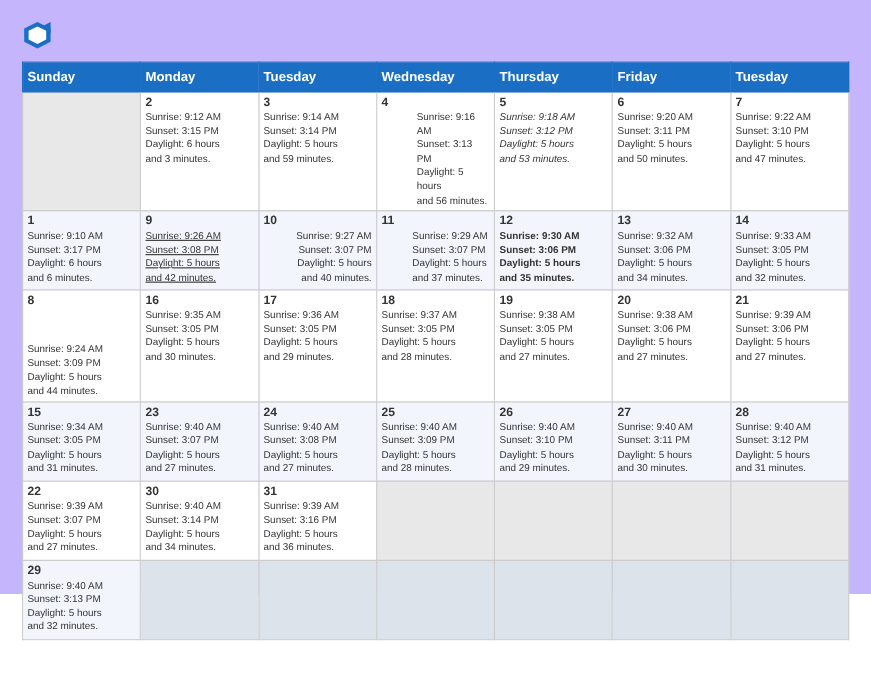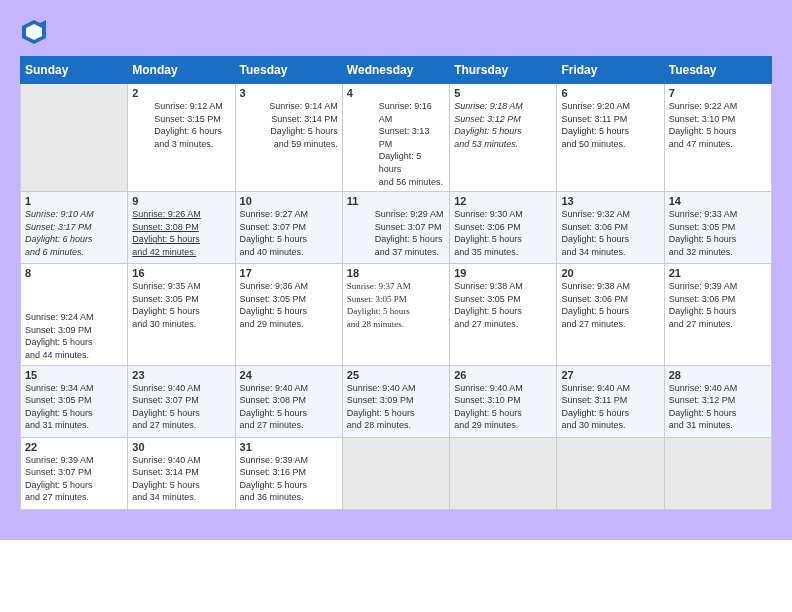--- a/index.html
+++ b/index.html
@@ -127,28 +127,28 @@
           <th>Thursday</th>
           <th>Friday</th>
           <th>Tuesday</th>
         </tr>
     </thead>
     <tbody id="calendar-body">
     <tr>
           <td class="empty-cell"></td>
           <td>
             <div class="day-number">2</div>
-            <div class="day-info" style="white-space: pre-line; margin-left: 22px;">Sunrise: 9:12 AM
+            <div class="day-info" style="white-space: pre-line;">Sunrise: 9:12 AM
 Sunset: 3:15 PM
 Daylight: 6 hours
 and 3 minutes.</div>
           </td>
           <td>
             <div class="day-number">3</div>
-            <div class="day-info" style="white-space: pre-line; text-align: right;">Sunrise: 9:14 AM
+            <div class="day-info" style="white-space: pre-line;">Sunrise: 9:14 AM
 Sunset: 3:14 PM
 Daylight: 5 hours
 and 59 minutes.</div>
           </td>
           <td>
             <div class="day-number">4</div>
             <div class="day-info" style="white-space: pre-line; margin-left: 32px;">Sunrise: 9:16 AM
 Sunset: 3:13 PM
 Daylight: 5 hours
 and 56 minutes.</div>
@@ -171,49 +171,49 @@
             <div class="day-number">7</div>
             <div class="day-info" style="white-space: pre-line;">Sunrise: 9:22 AM
 Sunset: 3:10 PM
 Daylight: 5 hours
 and 47 minutes.</div>
           </td>
         </tr>
         <tr>
           <td>
             <div class="day-number">1</div>
-            <div class="day-info" style="white-space: pre-line; font-style: italic;">Sunrise: 9:10 AM
+            <div class="day-info" style="white-space: pre-line;">Sunrise: 9:10 AM
 Sunset: 3:17 PM
 Daylight: 6 hours
 and 6 minutes.</div>
           </td>
           <td>
             <div class="day-number">9</div>
             <div class="day-info" style="white-space: pre-line; text-decoration: underline;">Sunrise: 9:26 AM
 Sunset: 3:08 PM
 Daylight: 5 hours
 and 42 minutes.</div>
           </td>
           <td>
             <div class="day-number">10</div>
-            <div class="day-info" style="white-space: pre-line;">Sunrise: 9:27 AM
+            <div class="day-info" style="white-space: pre-line; text-align: right;">Sunrise: 9:27 AM
 Sunset: 3:07 PM
 Daylight: 5 hours
 and 40 minutes.</div>
           </td>
           <td>
             <div class="day-number">11</div>
             <div class="day-info" style="white-space: pre-line; margin-left: 28px;">Sunrise: 9:29 AM
 Sunset: 3:07 PM
 Daylight: 5 hours
 and 37 minutes.</div>
           </td>
           <td>
             <div class="day-number">12</div>
-            <div class="day-info" style="white-space: pre-line;">Sunrise: 9:30 AM
+            <div class="day-info" style="white-space: pre-line; font-weight: bold;">Sunrise: 9:30 AM
 Sunset: 3:06 PM
 Daylight: 5 hours
 and 35 minutes.</div>
           </td>
           <td>
             <div class="day-number">13</div>
             <div class="day-info" style="white-space: pre-line;">Sunrise: 9:32 AM
 Sunset: 3:06 PM
 Daylight: 5 hours
 and 34 minutes.</div>
@@ -243,21 +243,21 @@
           </td>
           <td>
             <div class="day-number">17</div>
             <div class="day-info" style="white-space: pre-line;">Sunrise: 9:36 AM
 Sunset: 3:05 PM
 Daylight: 5 hours
 and 29 minutes.</div>
           </td>
           <td>
             <div class="day-number">18</div>
-            <div class="day-info" style="white-space: pre-line; font-family: Liberation Serif, serif;">Sunrise: 9:37 AM
+            <div class="day-info" style="white-space: pre-line;">Sunrise: 9:37 AM
 Sunset: 3:05 PM
 Daylight: 5 hours
 and 28 minutes.</div>
           </td>
           <td>
             <div class="day-number">19</div>
             <div class="day-info" style="white-space: pre-line;">Sunrise: 9:38 AM
 Sunset: 3:05 PM
 Daylight: 5 hours
 and 27 minutes.</div>
@@ -343,20 +343,35 @@
 Daylight: 5 hours
 and 34 minutes.</div>
           </td>
           <td>
             <div class="day-number">31</div>
             <div class="day-info" style="white-space: pre-line;">Sunrise: 9:39 AM
 Sunset: 3:16 PM
 Daylight: 5 hours
 and 36 minutes.</div>
           </td>
+          <td class="empty-cell"></td>
+          <td class="empty-cell"></td>
+          <td class="empty-cell"></td>
+          <td class="empty-cell"></td>
+        </tr>
+        <tr>
+          <td>
+            <div class="day-number">29</div>
+            <div class="day-info" style="white-space: pre-line;">Sunrise: 9:40 AM
+Sunset: 3:13 PM
+Daylight: 5 hours
+and 32 minutes.</div>
+          </td>
+          <td class="empty-cell"></td>
+          <td class="empty-cell"></td>
           <td class="empty-cell"></td>
           <td class="empty-cell"></td>
           <td class="empty-cell"></td>
           <td class="empty-cell"></td>
         </tr>
       </tbody>
   </table>
 </div>
 
 </body></html>

